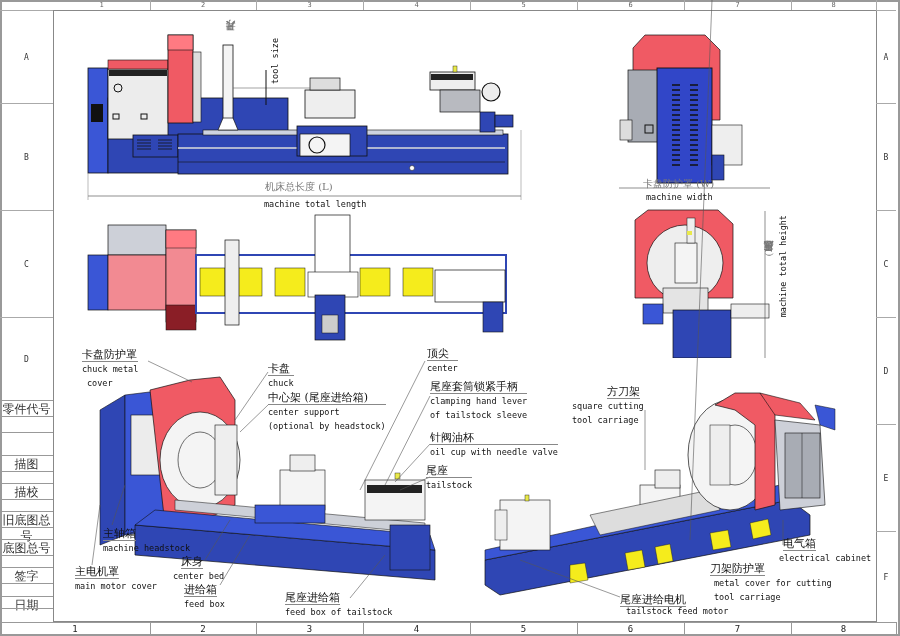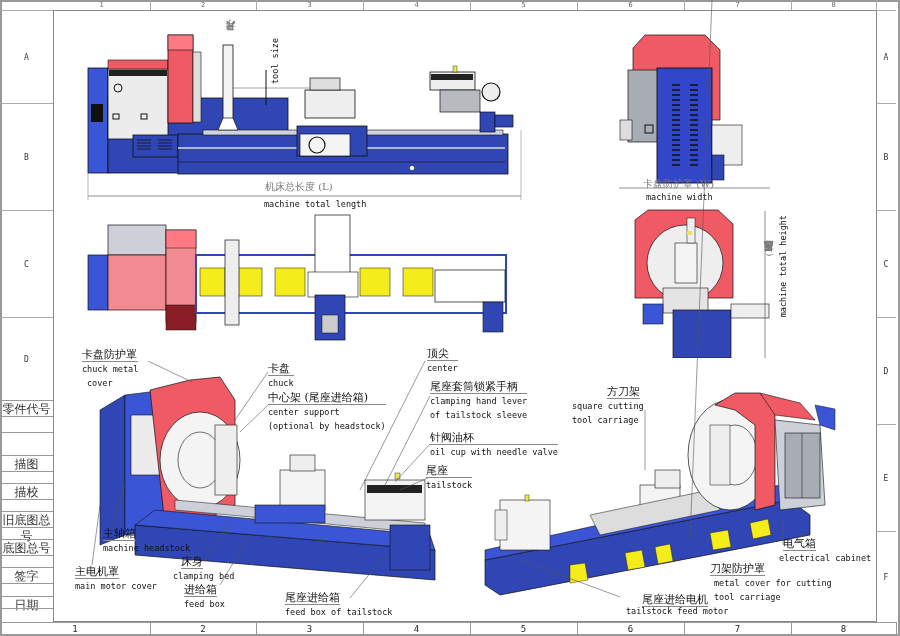--- a/index.html
+++ b/index.html
@@ -321,21 +321,21 @@
 <div class="abs" style="left:103px;top:522px">
   <div class="lbl-cn" style="display:inline-block">主轴箱</div>
   <div class="lbl-en">machine headstock</div>
 </div>
 <div class="abs" style="left:75px;top:560px">
   <div class="lbl-cn" style="display:inline-block;margin-left:0">主电机罩</div>
   <div class="lbl-en">main motor cover</div>
 </div>
 <div class="abs" style="left:173px;top:550px">
   <div class="lbl-cn" style="display:inline-block;margin-left:8px">床身</div>
-  <div class="lbl-en">clamping bed</div>
+  <div class="lbl-en">center bed</div>
 </div>
 <div class="abs" style="left:184px;top:578px">
   <div class="lbl-cn" style="display:inline-block">进给箱</div>
   <div class="lbl-en">feed box</div>
 </div>
 <div class="abs" style="left:285px;top:586px">
   <div class="lbl-cn" style="display:inline-block">尾座进给箱</div>
   <div class="lbl-en">feed box of tailstock</div>
 </div>
 <div class="abs" style="left:572px;top:380px">
@@ -345,16 +345,16 @@
 </div>
 <div class="abs" style="left:779px;top:532px">
   <div class="lbl-cn" style="display:inline-block;margin-left:4px">电气箱</div>
   <div class="lbl-en">electrical cabinet</div>
 </div>
 <div class="abs" style="left:714px;top:557px">
   <div class="lbl-cn" style="display:inline-block;margin-left:-4px">刀架防护罩</div>
   <div class="lbl-en">metal cover for cutting</div>
   <div class="lbl-en">tool carriage</div>
 </div>
-<div class="abs" style="left:642px;top:588px">
+<div class="abs" style="left:620px;top:588px">
   <div class="lbl-cn" style="display:inline-block;margin-left:0">尾座进给电机</div>
 </div>
 <div class="abs lbl-en" style="left:626px;top:604px">tailstock feed motor</div>
 
 </body></html>

